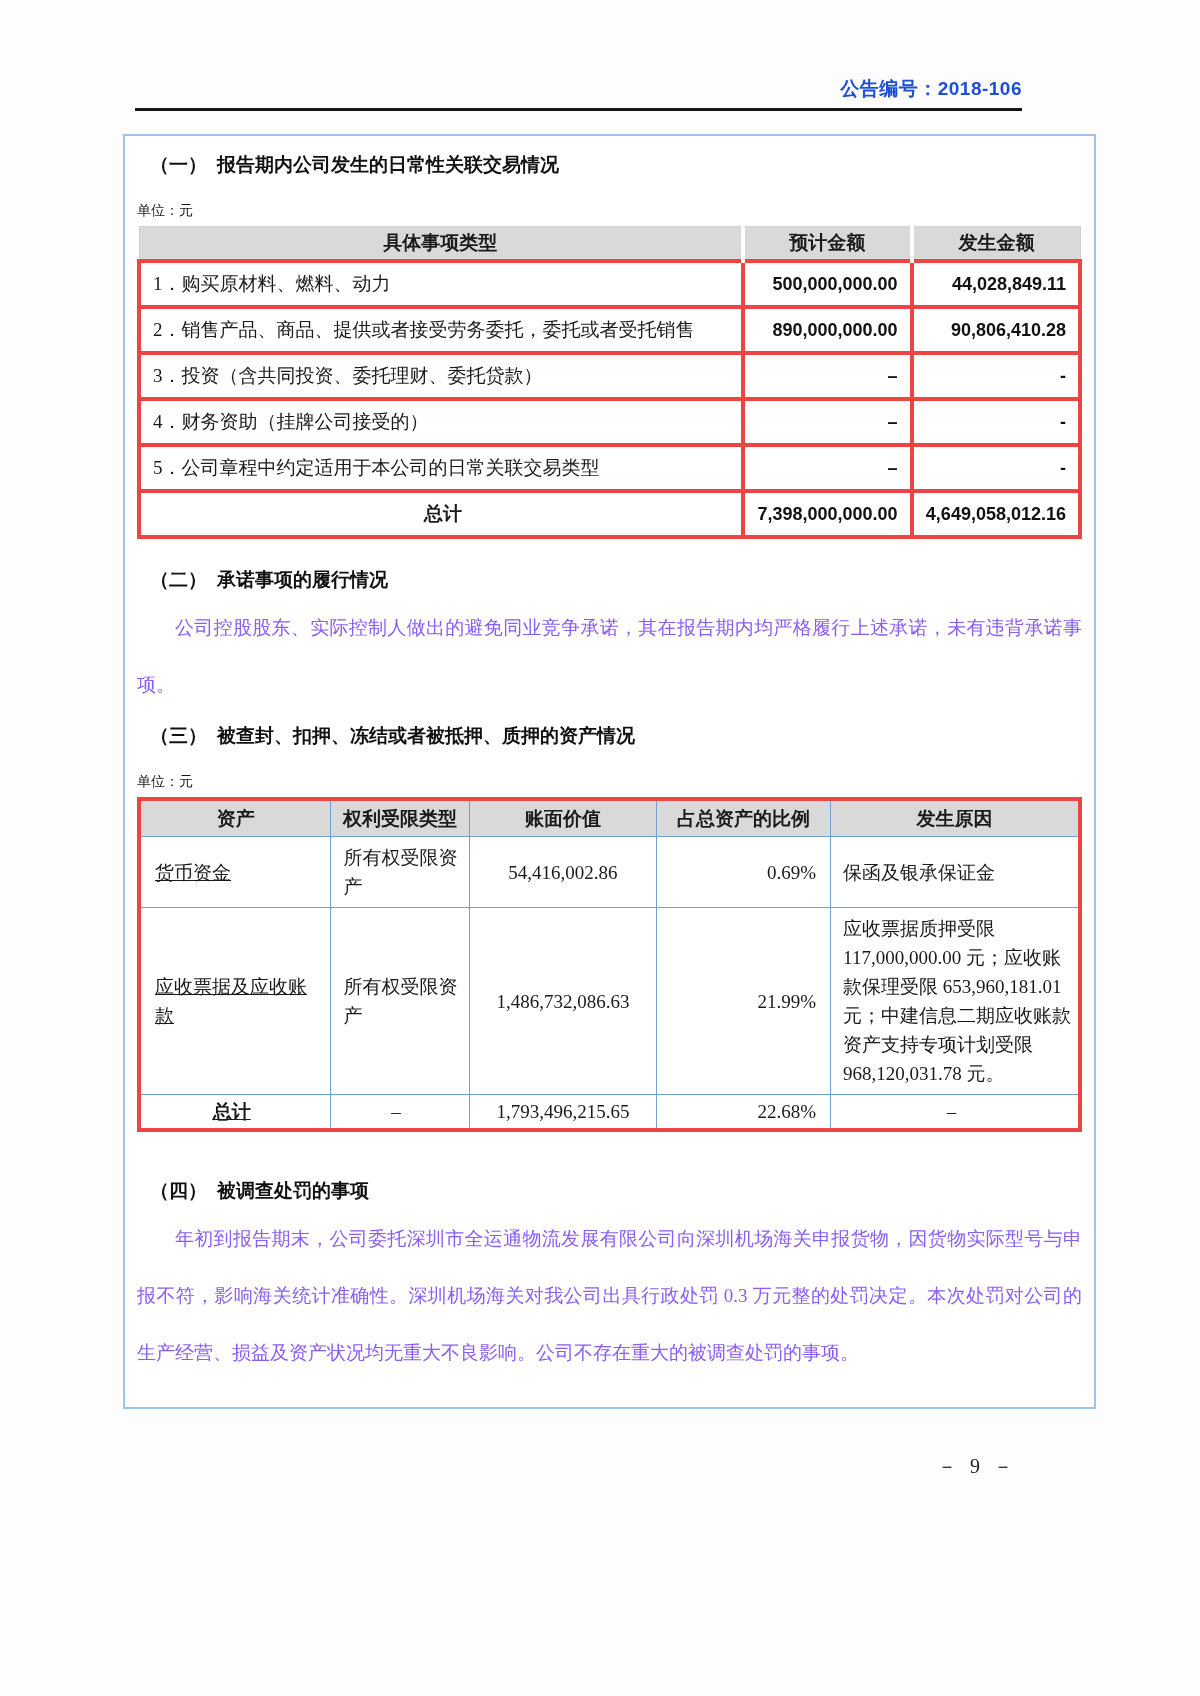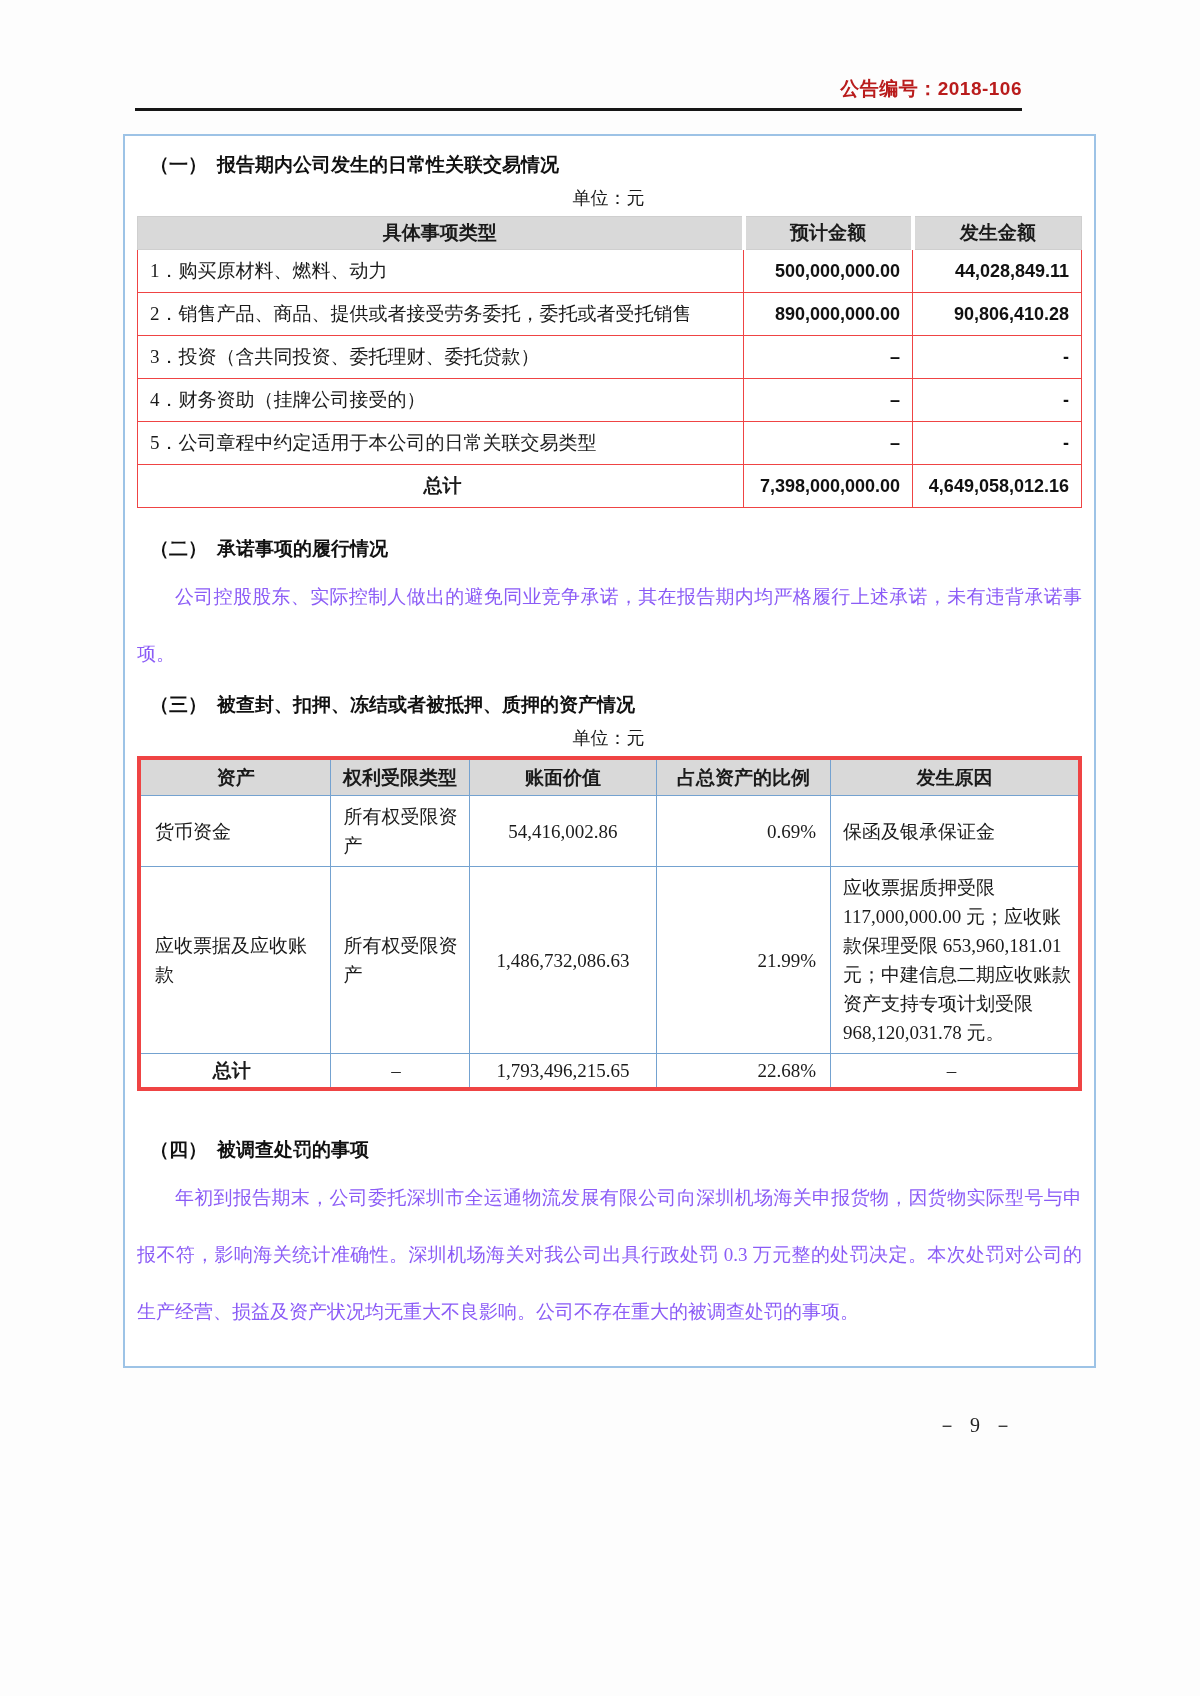--- a/index.html
+++ b/index.html
@@ -9,21 +9,21 @@
     position: relative;
     font-family: "Liberation Serif", "DejaVu Serif", serif;
     color: #1a1a1a;
   }
 
   
   .doc-header { width: 887px; margin: 76px 0 0 135px; }
   .doc-number {
     text-align: right;
     font-family: "Liberation Sans", "DejaVu Sans", sans-serif;
-    font-weight: bold; font-size: 19px; color: #b91c1c;
+    font-weight: bold; font-size: 19px; color: #1d4ed8;
     letter-spacing: 0.5px;
   }
   .doc-rule { border: none; border-top: 3px solid #161616; margin-top: 6px; }
 
   
   .content-box {
     width: 973px; margin: 23px 0 0 123px;
     border: 2px solid #9dc3e6;
     background: #ffffff;
     padding: 16px 12px 26px 12px;
@@ -31,35 +31,35 @@
 
   
   .sec-head {
     display: flex; align-items: baseline;
     font-family: "Liberation Sans", "DejaVu Sans", sans-serif;
     font-weight: bold; font-size: 19px; color: #111;
   }
   .sec-num { flex: 0 0 80px; padding-left: 13px; }
   .sec-title { flex: 1; }
 
-  .unit-label { text-align: center; font-size: 18px; padding-right: 2px; margin-top: 8px; }
+  .unit-label { text-align: left; font-size: 14px; padding-right: 2px; margin-top: 24px; }
 
   
   .tbl1 { width: 100%; border-collapse: collapse; margin-top: 6px; table-layout: fixed; }
   .tbl1 col.c-type { width: 64.2%; }
   .tbl1 col.c-est  { width: 17.9%; }
   .tbl1 col.c-act  { width: 17.9%; }
   .tbl1 th {
     background: #d9d9d9; font-size: 19px; font-weight: bold;
     text-align: center; padding: 3px 4px; line-height: 26px;
     border: 1px solid #cfcfcf;
   }
   .tbl1 th + th { border-left: 4px solid #ffffff; }
   .tbl1 td {
-    border: 1px solid #ef4444;
+    border: 4px solid #ef4444;
     font-size: 19px; line-height: 26px; padding: 8px 8px;
     vertical-align: middle;
   }
   .tbl1 td.item { text-align: left; padding-left: 12px; }
   .tbl1 td.num {
     text-align: right; padding-right: 12px;
     font-family: "Liberation Sans", "DejaVu Sans", sans-serif;
     font-size: 18px; font-weight: 600; color: #111;
   }
   .tbl1 tr.total td.item { text-align: center; font-weight: bold; }
@@ -84,21 +84,21 @@
   .tbl2 th {
     background: #d9d9d9; font-size: 19px; font-weight: bold;
     text-align: center; padding: 3px 6px; line-height: 29px;
     border: 1px solid #74a2d0;
   }
   .tbl2 td {
     border: 1px solid #74a2d0;
     font-size: 19px; line-height: 29px; padding: 6px 8px;
     vertical-align: middle;
   }
-  .tbl2 td.asset  { padding-left: 14px; }
+  .tbl2 td.asset  { padding-left: 14px; text-decoration: underline; }
   .tbl2 td.restr  { padding-left: 12px; }
   .tbl2 td.book   { text-align: center; }
   .tbl2 td.ratio  { text-align: right; padding-right: 14px; }
   .tbl2 td.reason { padding-left: 12px; padding-right: 6px; }
   .tbl2 tr.total td { padding-top: 2px; padding-bottom: 2px; }
   .tbl2 tr.total td.asset { text-align: center; font-weight: bold; padding-left: 0; }
   .tbl2 tr.total td.restr, .tbl2 tr.total td.reason { text-align: center; padding-left: 0; }
 
   
   .page-num {

